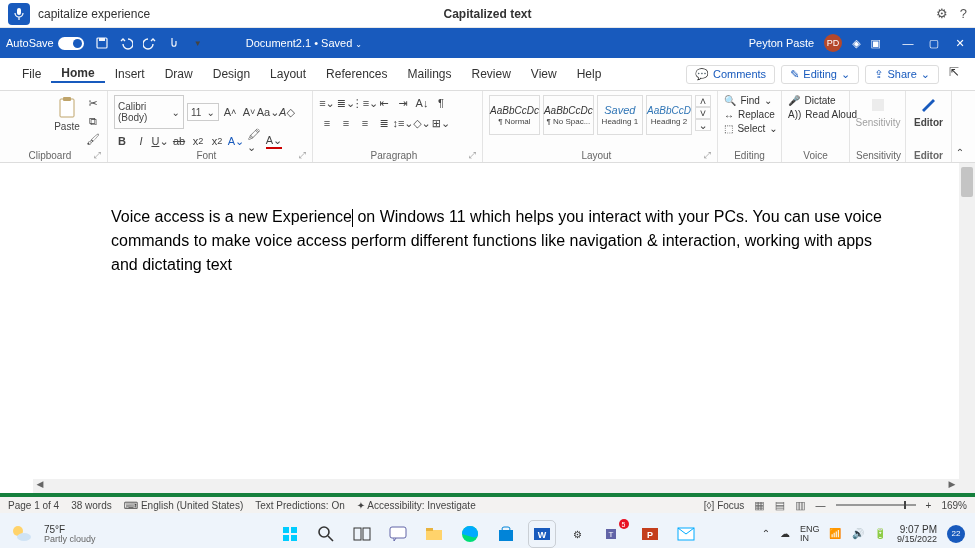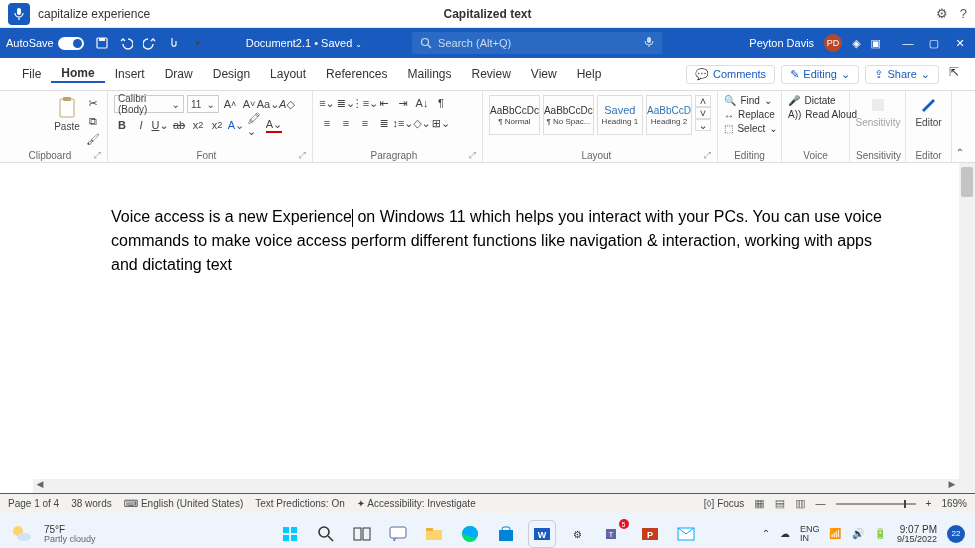--- a/index.html
+++ b/index.html
@@ -39,41 +39,41 @@
 
   
   .ribbon { height: 72px; display: flex; border-bottom: 1px solid #ddd; background: #fdfdfd; font-size: 10px; color: #444; }
   .group { border-right: 1px solid #e4e4e4; padding: 4px 6px 1px 6px; display: flex; flex-direction: column; }
   .group-body { flex: 1; display: flex; align-items: flex-start; gap: 3px; }
   .group-label { text-align: center; font-size: 10px; color: #666; padding-top: 1px; white-space: nowrap; }
   .dialog-launcher { float:right; font-size:9px; color:#888; }
   .col { display: flex; flex-direction: column; gap: 2px; }
   .row { display: flex; gap: 3px; align-items:center; }
   .ico { width: 16px; height: 16px; display: inline-flex; align-items:center; justify-content:center; font-size:11px; cursor:pointer; color:#444; }
-  .font-combo { width: 70px; height: 18px; border: 1px solid #ccc; font-size:10px; padding: 8px 3px; display:flex; align-items:center; justify-content:space-between; }
+  .font-combo { width: 70px; height: 18px; border: 1px solid #ccc; font-size:10px; padding: 16px 3px; display:flex; align-items:center; justify-content:space-between; }
   .size-combo { width: 32px; height: 18px; border: 1px solid #ccc; font-size:10px; padding: 0 3px; display:flex; align-items:center; justify-content:space-between; }
   .paste-big { width: 30px; text-align:center; font-size:10px;margin-left:46px; }
   .paste-big svg { display:block; margin: 0 auto 2px auto; }
   .style-box { width: 52px; height: 40px; border: 1px solid #ddd; display:flex; flex-direction:column; align-items:center; justify-content:center; gap:1px; font-size:8px; cursor:pointer; }
-  .style-box .preview { font-size: 10px; color:#333; }
+  .style-box .preview { font-size: 10px; color:#333;font-style:italic; }
   .edit-link { font-size:10px; color:#333; display:flex; align-items:center; gap:4px; white-space:nowrap; cursor:pointer; }
   .tall-btn { display:flex; flex-direction:column; align-items:center; gap:2px; font-size:10px; color:#444; cursor:pointer; width:44px; }
   .ribbon-collapse { width: 16px; display:flex; align-items:flex-end; justify-content:center; padding-bottom:4px; font-size:10px; cursor:pointer; }
 
   
   .doc-area { position: relative; height: 330px; background: #fff; overflow:hidden;margin-left:33px; }
   .doc-scroll { position:absolute; right:0; top:0; width:16px; height:100%; background:#f1f1f1; }
   .doc-thumb { position:absolute; top:4px; right:2px; width:12px; height:30px; background:#c4c4c4; border-radius:2px; }
   .doc-hscroll { position:absolute; bottom:0; left:0; right:16px; height:14px; background:#f1f1f1; display:flex; justify-content:space-between; }
   .hs-arrow { width:14px; text-align:center; font-size:9px; color:#666; cursor:pointer; }
   .page { padding: 42px 78px 0 78px; font-size: 16px; color: #000; line-height: 1.5; }
   .cursor-mark::after { content:''; display:inline-block; width:1px; height:18px; background:#000; vertical-align:text-bottom; margin:0 0 -2px 0; }
 
   
-  .status-bar { height: 20px; background: #f3f2f1; border-top:1px solid #15803d; display:flex; align-items:center; font-size:10px; color:#444; padding: 0 8px; gap: 12px; }
+  .status-bar { height: 20px; background: #f3f2f1; border-top:4px solid #15803d; display:flex; align-items:center; font-size:10px; color:#444; padding: 0 8px; gap: 12px; }
   .status-right { margin-left:auto; display:flex; align-items:center; gap:10px;justify-content:space-between; }
   .zoom-slider { width: 80px; height: 2px; background:#999; position:relative; }
   .zoom-slider::after { content:''; position:absolute; right:10px; top:-3px; width:2px; height:8px; background:#444; }
   .view-ico { font-size:11px; color:#666; cursor:pointer; }
 
   
   .taskbar { height: 42px; background: #eef4fb; display:flex; align-items:center; padding: 0 10px; font-size:10px; color:#333; }
   .weather { display:flex; align-items:center; gap:12px; }
   .weather-text { line-height:1.1; }
   .task-center { position:absolute; left:50%; transform:translateX(-50%); display:flex; gap:10px; align-items:center; }
@@ -127,33 +127,22 @@
         </svg>
       </span>
     <span class="ico">
         <svg width="14" height="14">
           <path d="M5 2v6M5 8c0 3 4 3 4 0v-3" fill="none" stroke="#fff" stroke-width="1.2"></path>
         </svg>
       </span>
     <span class="ico" style="font-size:8px;">▼</span>
   </div>
   <div class="doc-name"><span>Document2.1 • Saved</span> <span style="font-size:8px;">⌄</span></div>
-  <div class="search-box">
-    <svg width="12" height="12">
-        <circle cx="5" cy="5" r="3.5" fill="none" stroke="#cdddf1" stroke-width="1.2"></circle>
-        <line x1="8" y1="8" x2="11" y2="11" stroke="#cdddf1" stroke-width="1.2"></line>
-      </svg>
-    <span>Search (Alt+Q)</span>
-    <span class="search-mic"><svg width="10" height="12">
-          <rect x="3" y="1" width="4" height="6" rx="2" fill="#cdddf1"></rect>
-          <path d="M1 5a4 4 0 0 0 8 0M5 9v2" stroke="#cdddf1" fill="none"></path>
-        </svg></span>
-  </div>
   <div class="user-area">
-    <span>Peyton Davis</span>
+    <span>Peyton Paste</span>
     <span class="user-badge">PD</span>
     <span>◈</span>
     <span>▣</span>
     <div class="win-controls">
       <span>—</span>
       <span>▢</span>
       <span>✕</span>
     </div>
   </div>
 </div>
@@ -308,21 +297,21 @@
         <div class="tall-btn" style="opacity:.5;">
           <svg width="20" height="20">
             <rect x="4" y="4" width="12" height="12" fill="#ddd"></rect>
           </svg>
           <span>Sensitivity</span>
         </div>
       </div>
     <div class="group-label">Sensitivity</div>
   </div>
 
-  <div class="group" style="width:46px;">
+  <div class="group" style="width:46px;font-weight:bold;">
     <div class="group-body">
         <div class="tall-btn">
           <svg width="20" height="20">
             <path d="M3 15L14 4l2 2L5 17z" fill="#185abd"></path>
           </svg>
           <span>Editor</span>
         </div>
       </div>
     <div class="group-label">Editor</div>
   </div>

